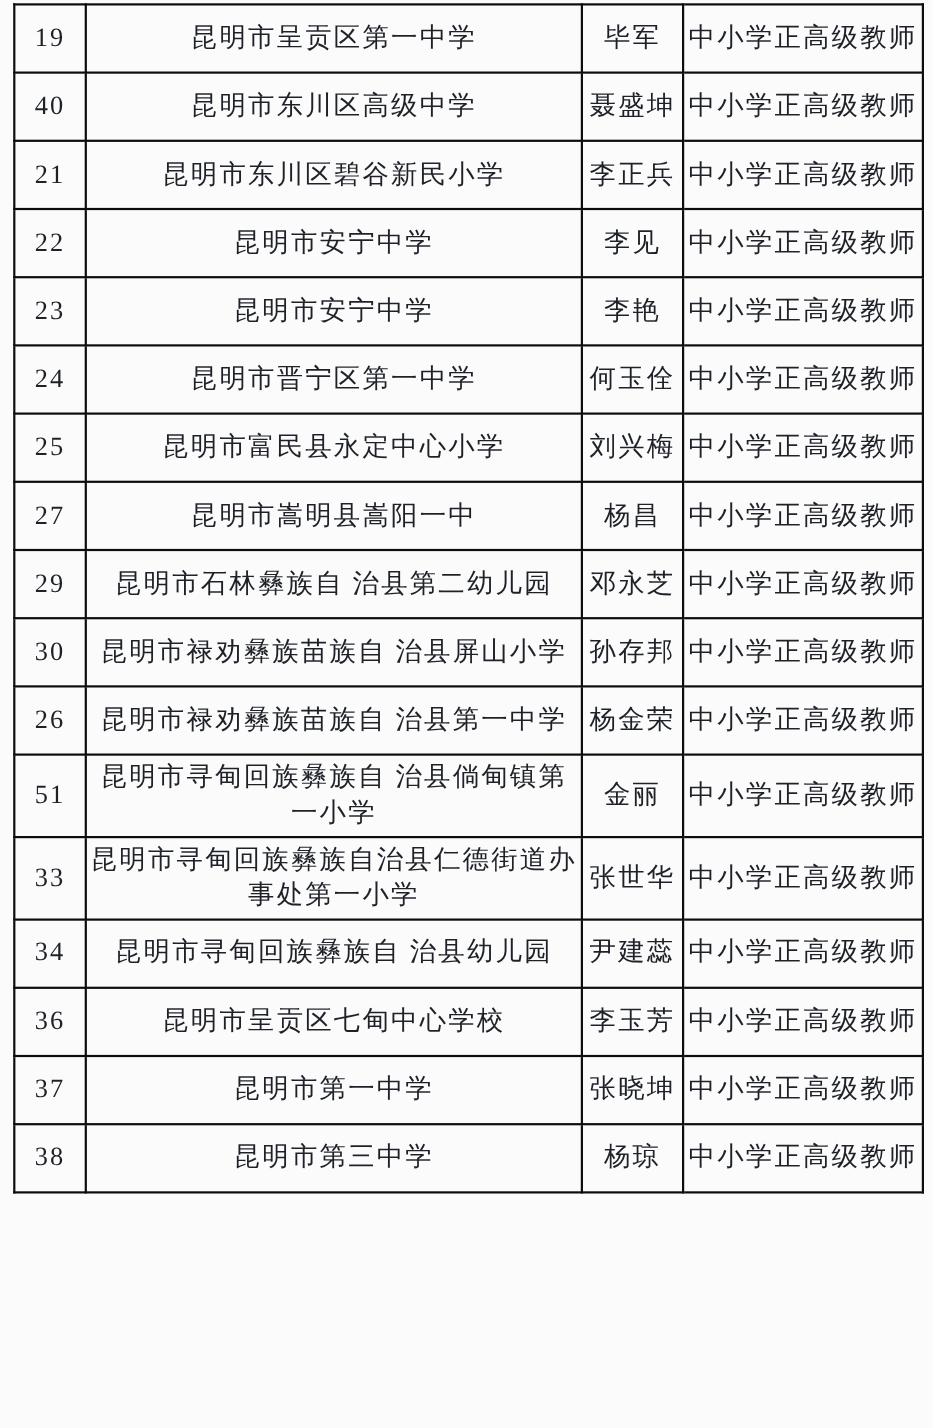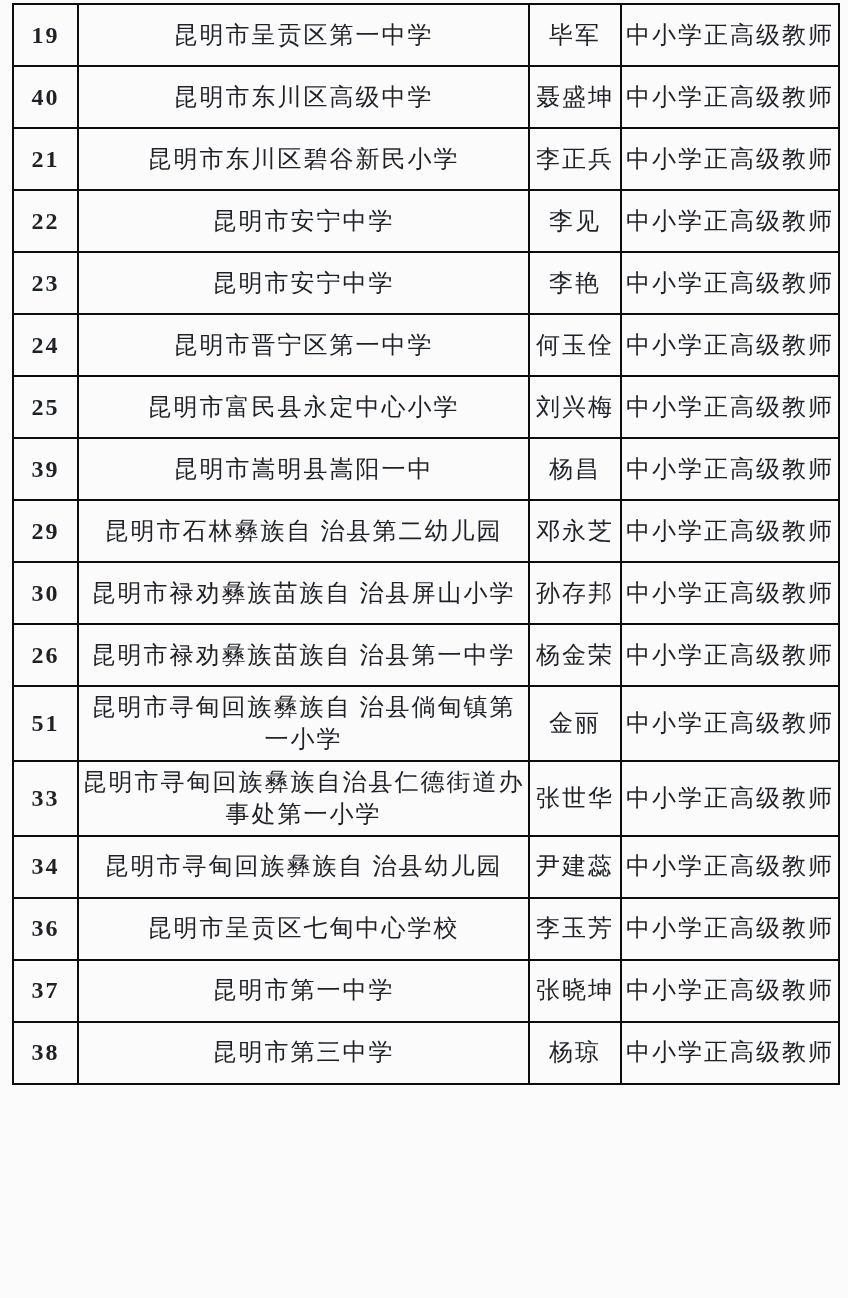--- a/index.html
+++ b/index.html
@@ -37,21 +37,20 @@
     padding: 4px 2px;
     letter-spacing: 2px;
     overflow: hidden;
   }
   table.roster tr {
     height: 62px;
   }
   td.cell-no {
     font-size: 23px;
     letter-spacing: 0;
-    font-weight: bold;
   }
   td.cell-title {
     letter-spacing: 1px;
     margin-left: 40px;
   }
   col.col-no    { width: 65px; }
   col.col-school{ width: 451px; }
   col.col-name  { width: 92px; }
   col.col-title { width: 218px; }
 </style>
@@ -103,21 +102,21 @@
           <td class="cell-name">何玉佺</td>
           <td class="cell-title">中小学正高级教师</td>
         </tr>
         <tr>
           <td class="cell-no">25</td>
           <td class="cell-school">昆明市富民县永定中心小学</td>
           <td class="cell-name">刘兴梅</td>
           <td class="cell-title">中小学正高级教师</td>
         </tr>
         <tr>
-          <td class="cell-no">39</td>
+          <td class="cell-no">27</td>
           <td class="cell-school">昆明市嵩明县嵩阳一中</td>
           <td class="cell-name">杨昌</td>
           <td class="cell-title">中小学正高级教师</td>
         </tr>
         <tr>
           <td class="cell-no">29</td>
           <td class="cell-school">昆明市石林彝族自 治县第二幼儿园</td>
           <td class="cell-name">邓永芝</td>
           <td class="cell-title">中小学正高级教师</td>
         </tr>

